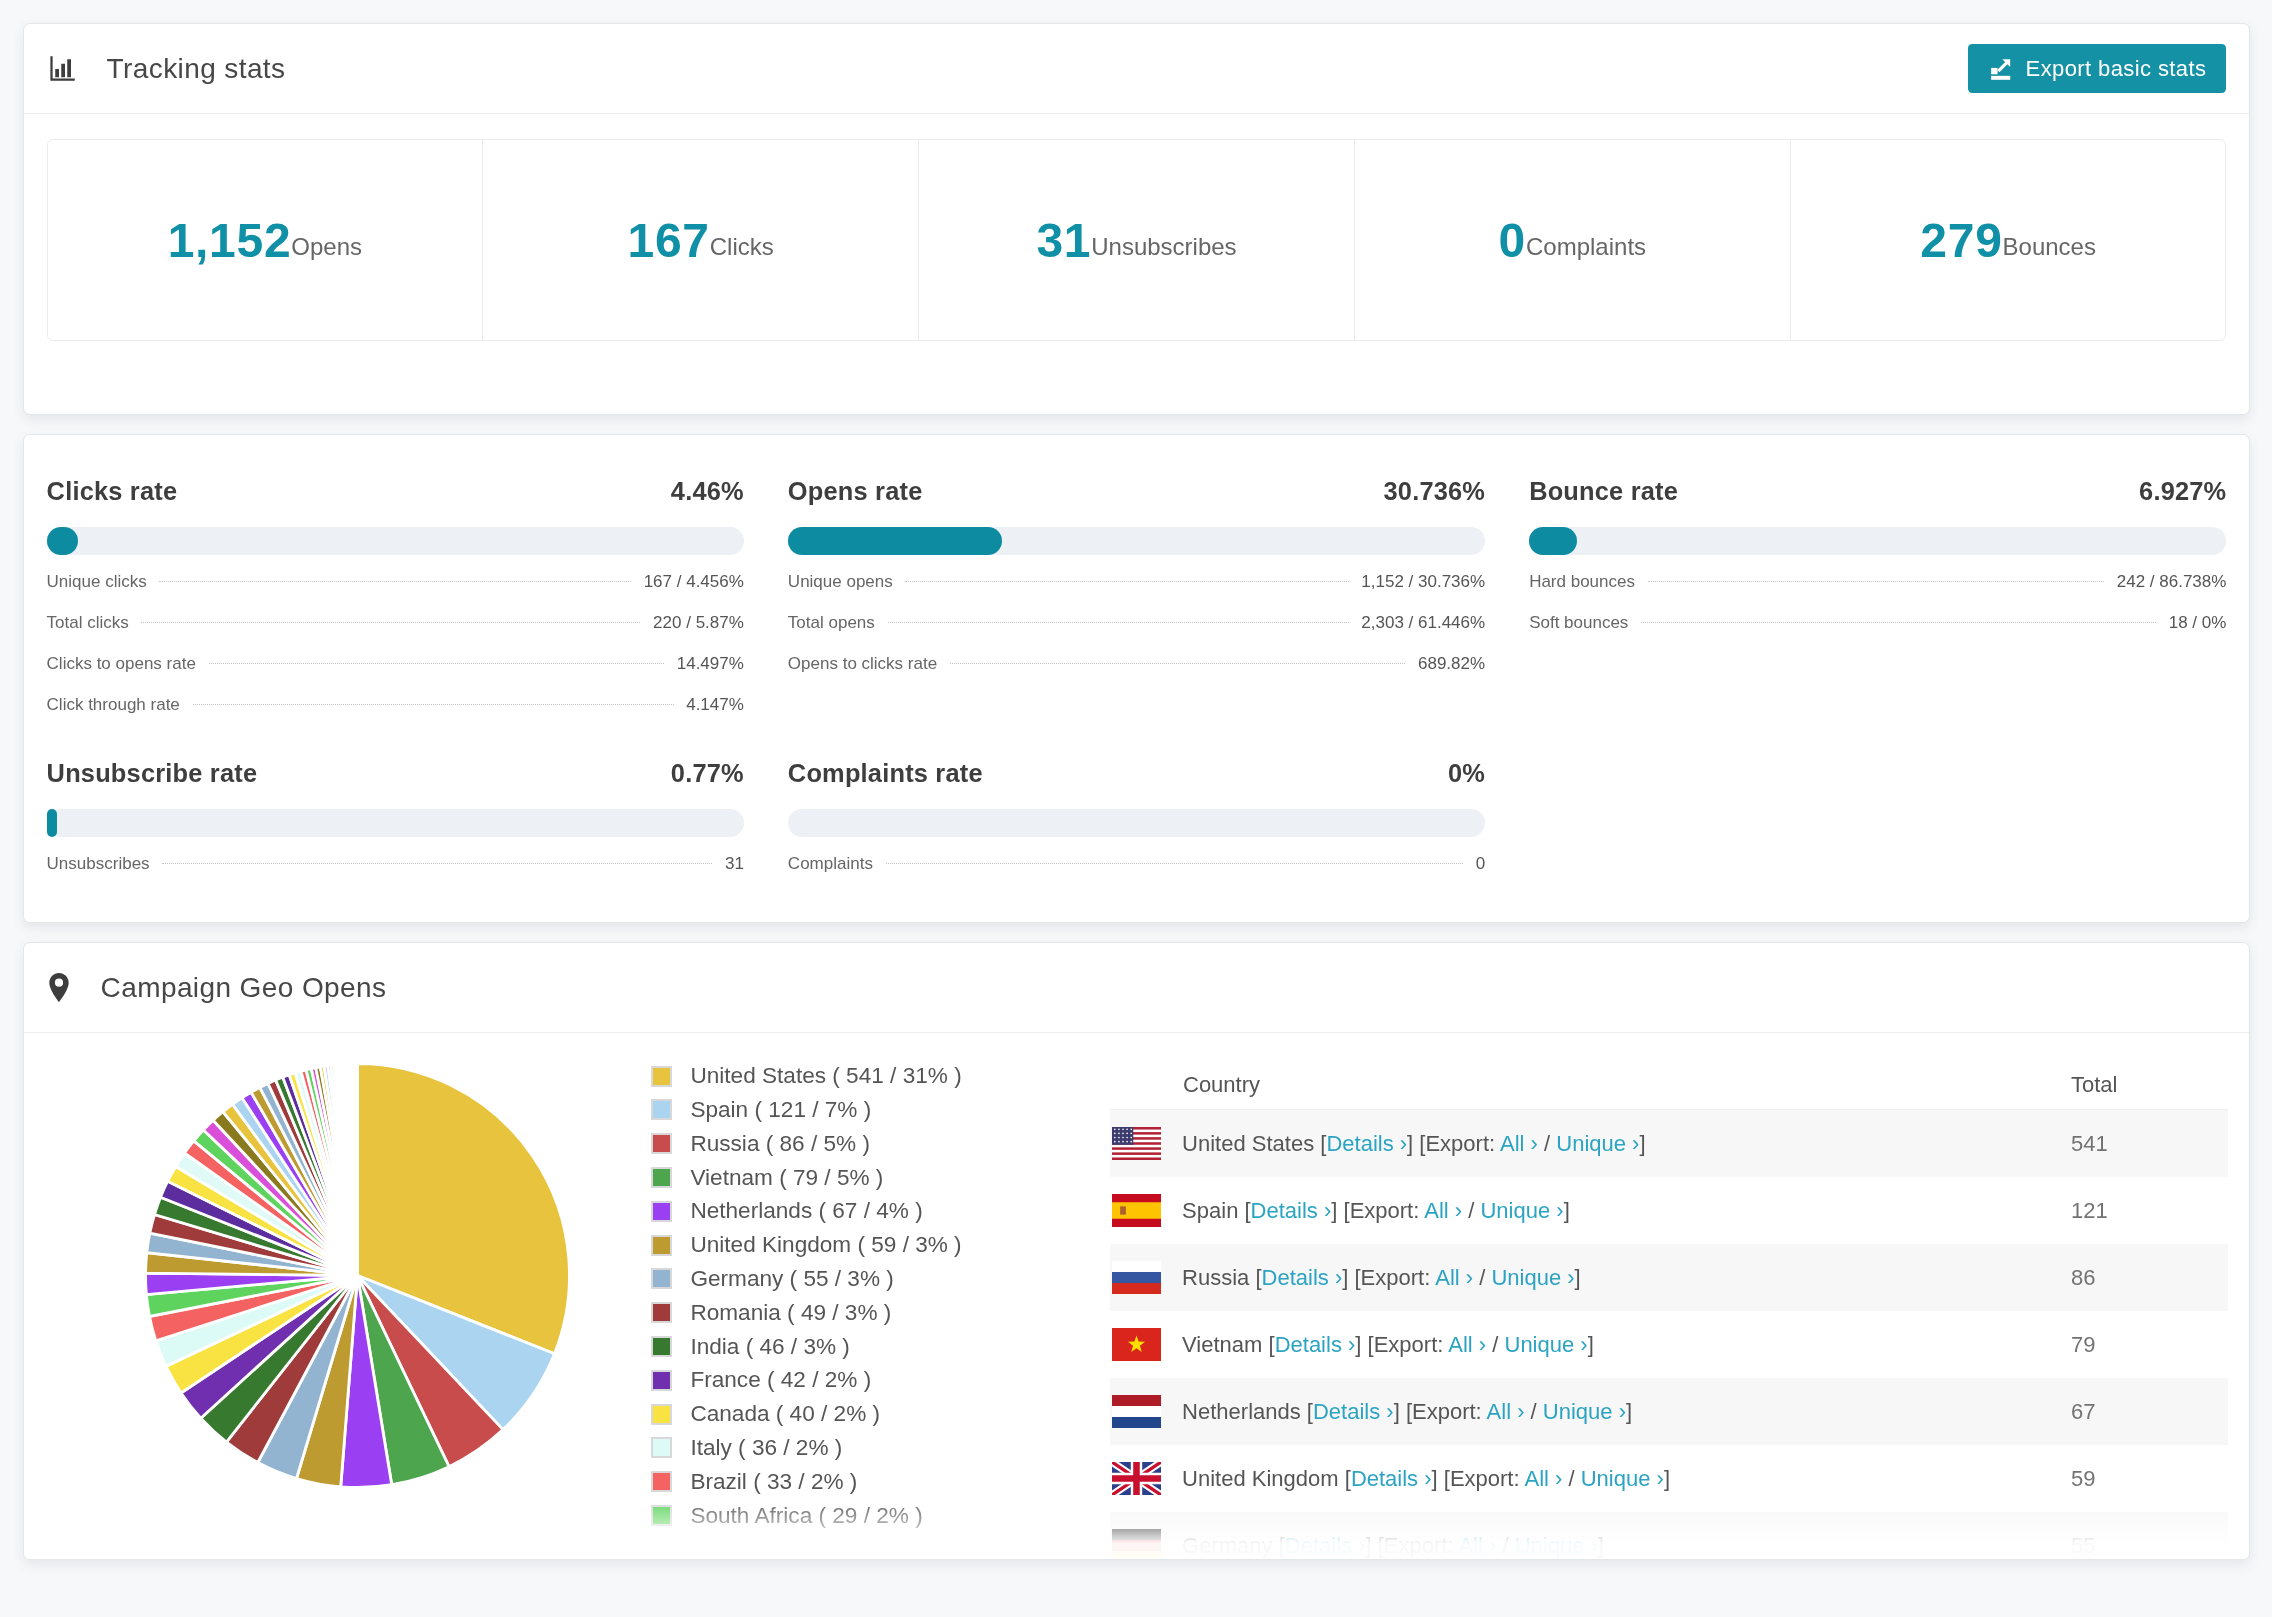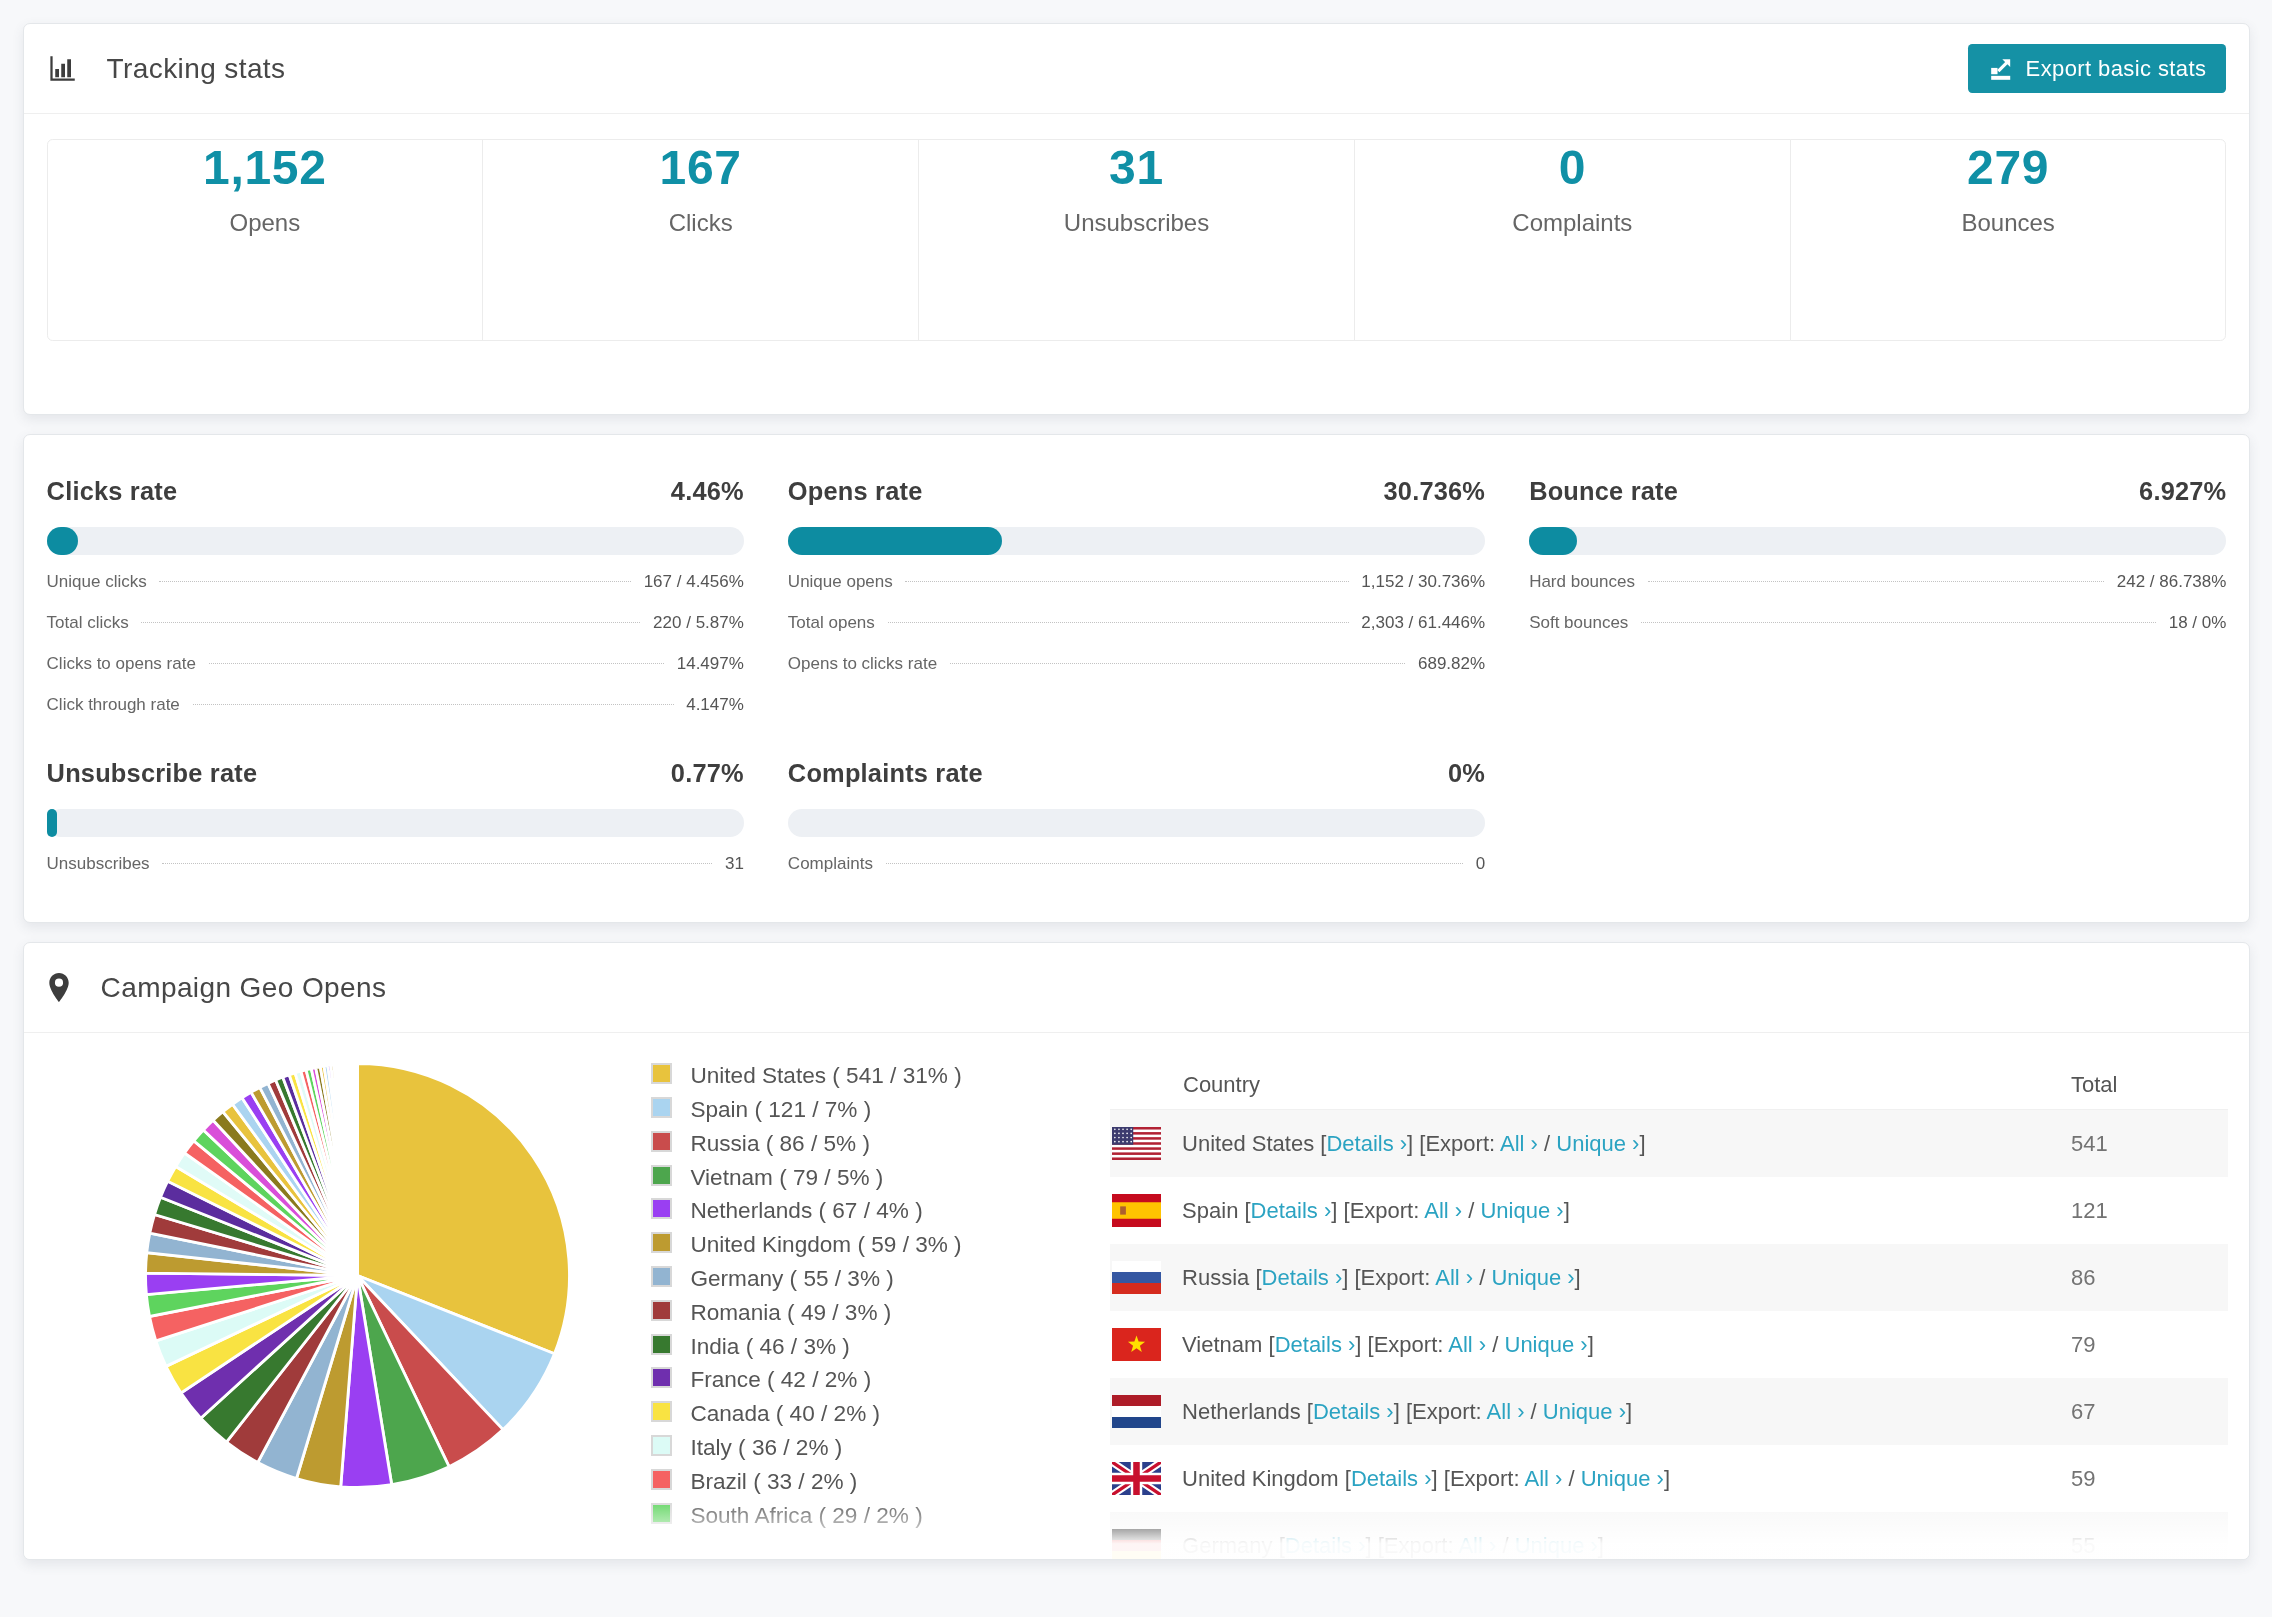--- a/index.html
+++ b/index.html
@@ -29,21 +29,21 @@
   .export-btn{
     margin-left:auto;display:flex;align-items:center;gap:12.7px;
     background:#1591a5;border:none;border-radius:4.2px;cursor:pointer;
     color:#fff;font-size:22px;font-family:inherit;padding:11.3px 20px;letter-spacing:0.4px;
   }
 
   
   .stats-row{display:flex;margin:25.4px 22.6px 0;}
   .stat-box{
     flex:1;margin-left:-0.7px;border:0.7px solid #ececec;height:200px;
-    display:flex;flex-direction:column;align-items:center;
+    display:flex;flex-direction:row;align-items:center;justify-content:center;
     background:#fff;
   }
   .stat-box:first-child{margin-left:0;border-radius:5.6px 0 0 5.6px;}
   .stat-box:last-child{border-radius:0 5.6px 5.6px 0;}
   .stat-value{font-size:48px;font-weight:bold;color:#1090a6;letter-spacing:0.7px;}
   .stat-label{font-size:24px;color:#666;margin-top:14px;}
   .card1{padding-bottom:73px;}
 
   
   .rates{
@@ -59,21 +59,21 @@
   .metric-row:first-of-type{margin-top:30px;}
   .metric-label{color:#666;flex:none;}
   .leader{flex:1;border-bottom:1.4px dotted #c3c3c3;margin:0 12.7px;transform:translateY(-5px);}
   .metric-value{color:#555;flex:none;}
 
   
   .card3{position:relative;height:616px;overflow:hidden;}
   .geo-content{display:flex;align-items:flex-start;padding:27px 21px 0;}
   .pie-wrap{flex:none;width:431px;margin-left:97px;}
   .legend{flex:none;width:438px;margin-left:78px;padding-top:2.8px;}
-  .legend-item{display:flex;align-items:flex-start;margin-bottom:7.8px;font-size:22.6px;color:#555;cursor:pointer;}
+  .legend-item{display:flex;align-items:center;margin-bottom:7.8px;font-size:22.6px;color:#555;cursor:pointer;}
   .legend-swatch{width:21px;height:21px;border:2.1px solid #d8d8d8;margin-right:18.4px;flex:none;box-sizing:border-box;}
 
   .geo-table{flex:1;margin-left:21px;font-size:22px;min-width:0;}
   .gt-head{display:flex;align-items:center;height:49px;color:#555;border-bottom:0.7px solid #f0f0f0;}
   .gt-head .hd-country{flex:1;padding-left:73px;}
   .gt-head .hd-total{width:157px;flex:none;}
   .gt-row{display:flex;align-items:center;height:67px;padding-left:2.1px;gap:44px;}
   .gt-row:nth-child(odd){background:#f7f7f7;}
   .gt-country{flex:1;display:flex;align-items:center;min-width:0;color:#555;}
   .gt-total{width:157px;flex:none;color:#737373;}

